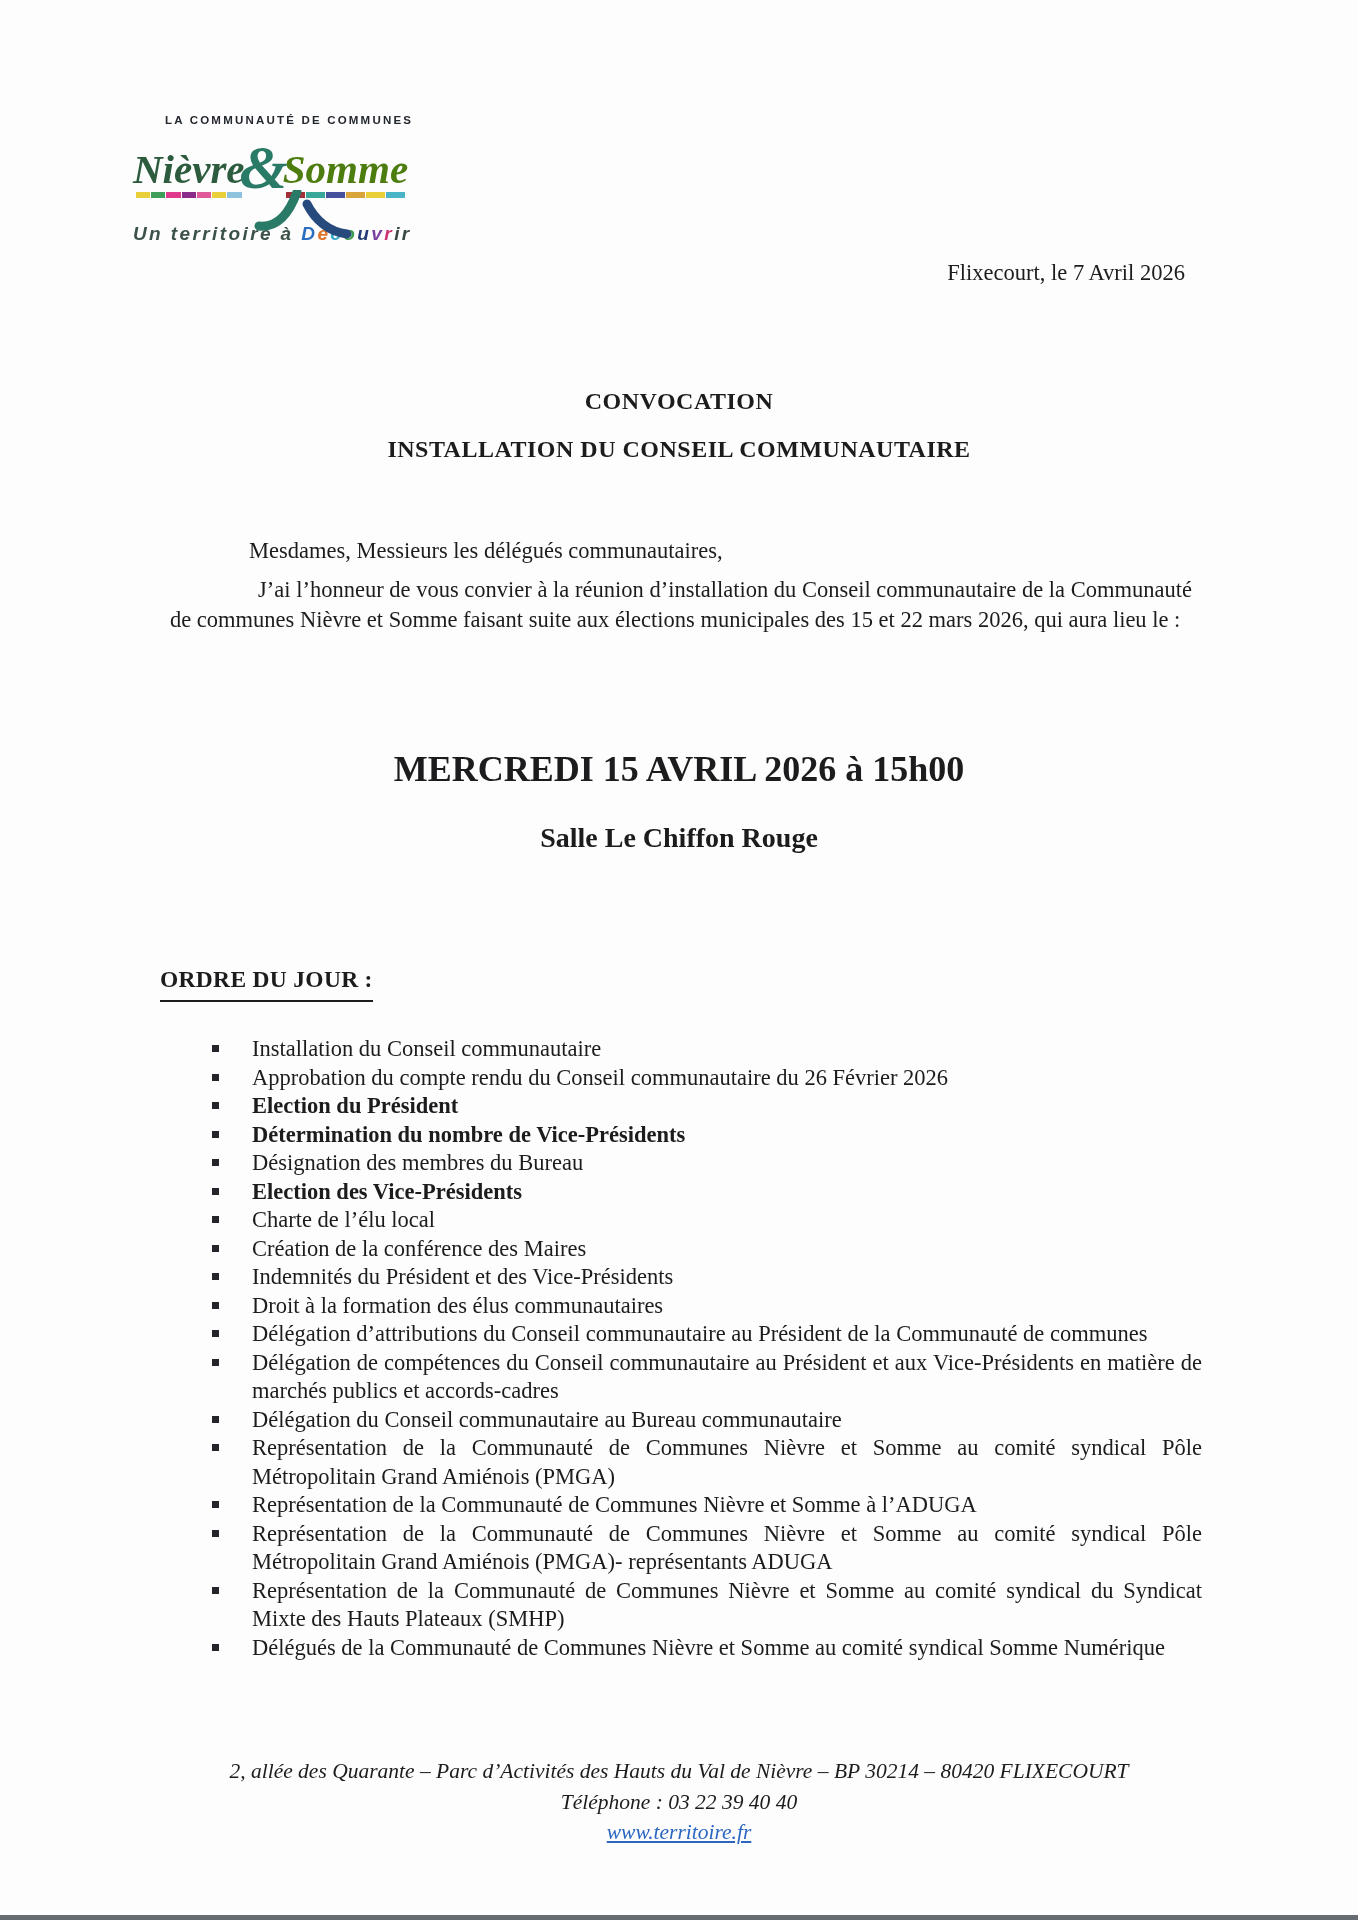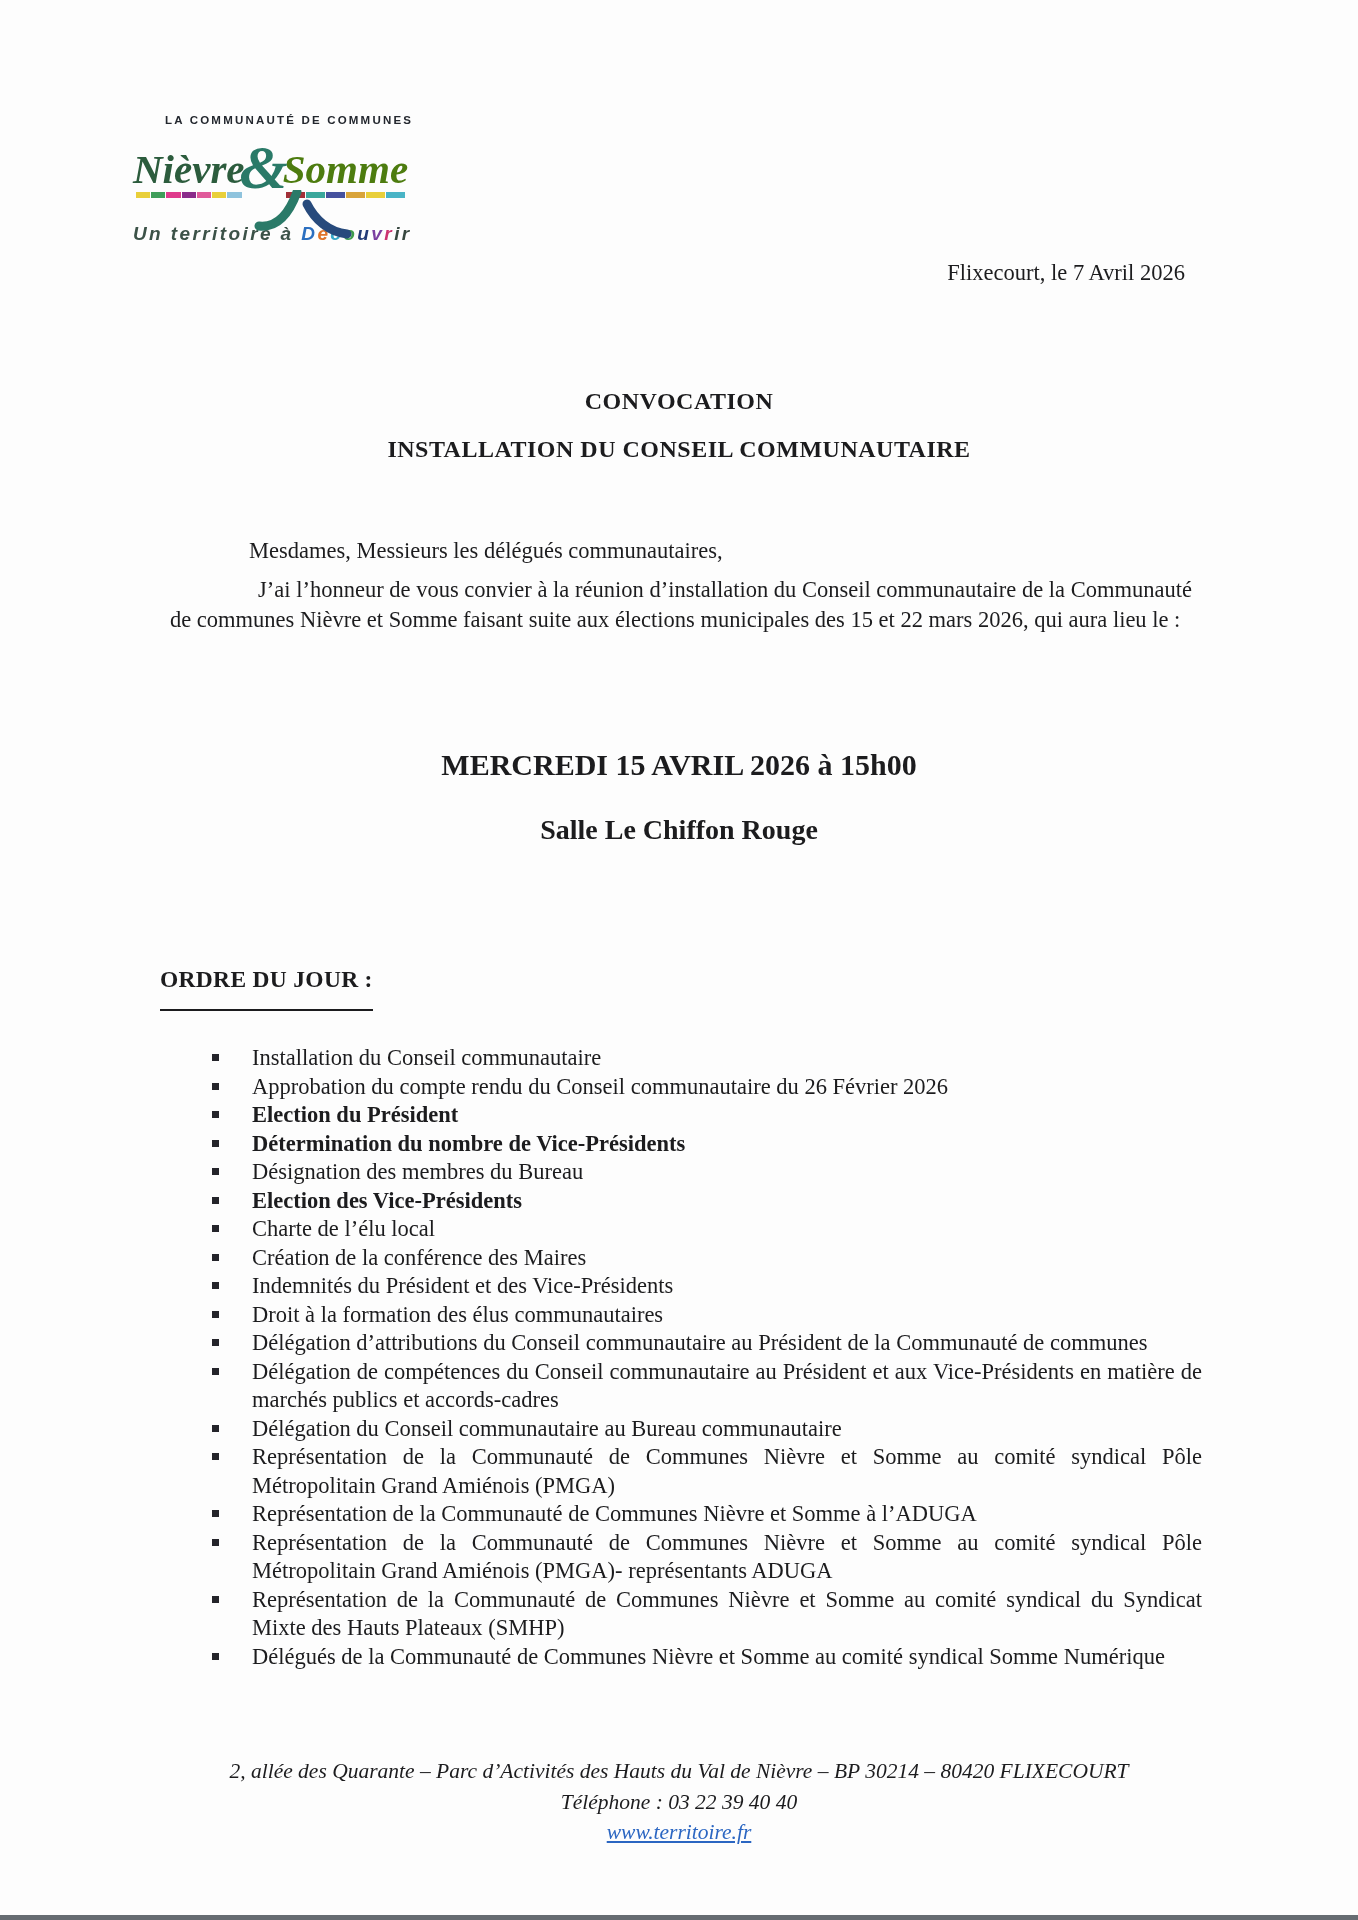--- a/index.html
+++ b/index.html
@@ -42,29 +42,29 @@
   .title2 { font-size:24px; font-weight:bold; letter-spacing:0.5px; margin-top:21px; }
 
   
   .body-block { position:absolute; top:536px; left:161px; right:157px;
                 font-size:22.5px; line-height:30px; text-align:justify; }
   .salutation { text-indent:88px; }
   .intro { text-indent:88px; margin-top:17px; }
 
   
   .meeting { position:absolute; top:748px; left:0; right:0; text-align:center; }
-  .meeting-datetime { font-size:30px; font-weight:bold; }
+  .meeting-datetime { font-size:36px; font-weight:bold; }
   .meeting-venue { font-size:28px; font-weight:bold; margin-top:32px; }
   .meeting-address { font-size:24px; font-weight:bold; font-style:italic; margin-top:25px; }
 
   
   .agenda { position:absolute; top:966px; left:160px; right:156px; }
   .agenda-heading {
     display:inline-block; font-size:23.5px; font-weight:bold;
-    border-bottom:2.5px solid #1c1c1e; padding-bottom:16px; letter-spacing:0.3px;
+    border-bottom:2.5px solid #1c1c1e; padding-bottom:7px; letter-spacing:0.3px;
   }
   .agenda-list { margin-top:33px; }
   .agenda-item { display:flex; font-size:22.5px; line-height:28.5px; text-align:justify; }
   .bullet { width:7px; height:7px; background:#24242a; margin:10px 0 0 52px; flex:none; }
   .li-text { margin-left:33px; flex:1; }
   .li-text.bold { font-weight:bold; }
 
   
   .footer { position:absolute; top:1756px; left:0; right:0; text-align:center;
             font-style:italic; font-size:21.5px; line-height:30.5px; }

